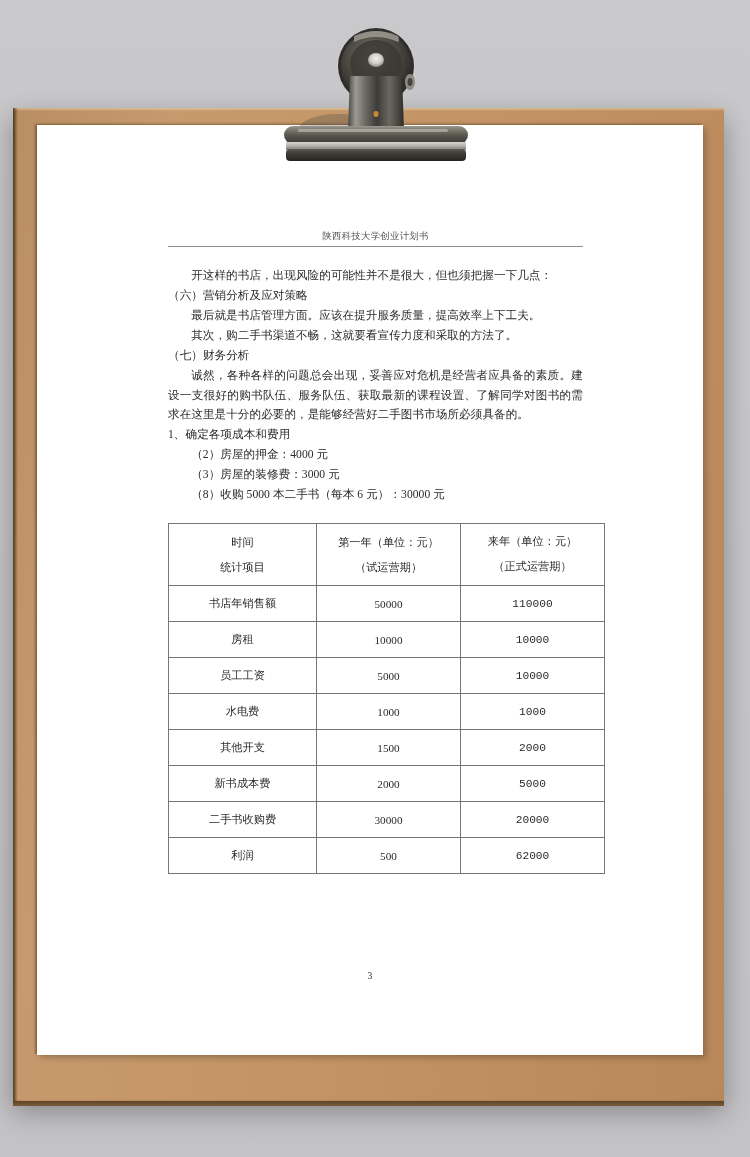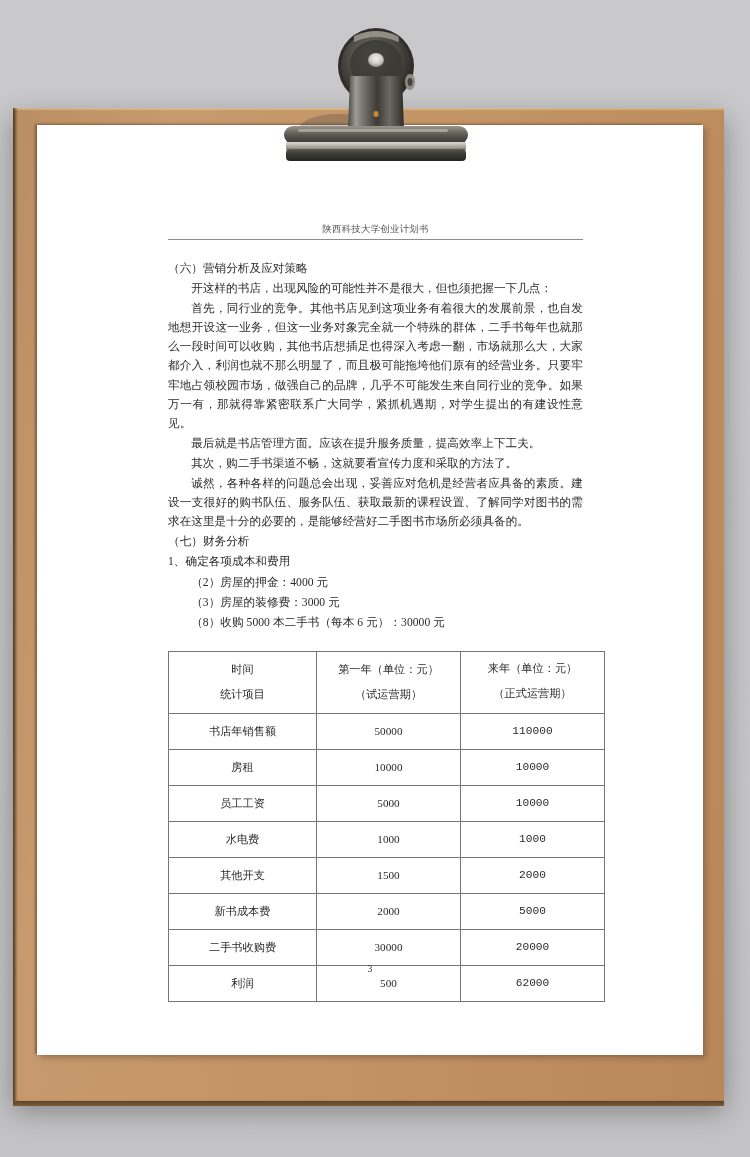--- a/index.html
+++ b/index.html
@@ -68,21 +68,21 @@
     top: 18px;
     width: 200px;
     height: 160px;
     pointer-events: none;
   }
 
   
   #doc {
     position: absolute;
     left: 37px;
-    top: 118px;
+    top: 125px;
     width: 666px;
     height: 684px;
     color: #2b2b2b;
   }
   .doc-inner {
     position: absolute;
     left: 131px;
     top: 105px;
     width: 415px;
   }
@@ -213,27 +213,26 @@
     <rect x="22" y="111" width="150" height="3" rx="1.5" fill="#cdcac3" opacity=".55"></rect>
   </svg>
 </div>
 
 <div id="doc">
   <div class="doc-inner">
     <div id="running-head">陕西科技大学创业计划书</div>
     <div id="head-rule"></div>
 
     <div id="paragraphs">
+        <p class="para indent">开这样的书店，出现风险的可能性并不是很大，但也须把握一下几点：</p>
         <p class="para">（六）营销分析及应对策略</p>
-        <p class="para indent">开这样的书店，出现风险的可能性并不是很大，但也须把握一下几点：</p>
-        <p class="para indent">首先，同行业的竞争。其他书店见到这项业务有着很大的发展前景，也自发地想开设这一业务，但这一业务对象完全就一个特殊的群体，二手书每年也就那么一段时间可以收购，其他书店想插足也得深入考虑一翻，市场就那么大，大家都介入，利润也就不那么明显了，而且极可能拖垮他们原有的经营业务。只要牢牢地占领校园市场，做强自己的品牌，几乎不可能发生来自同行业的竞争。如果万一有，那就得靠紧密联系广大同学，紧抓机遇期，对学生提出的有建设性意见。</p>
         <p class="para indent">最后就是书店管理方面。应该在提升服务质量，提高效率上下工夫。</p>
         <p class="para indent">其次，购二手书渠道不畅，这就要看宣传力度和采取的方法了。</p>
+        <p class="para">（七）财务分析</p>
         <p class="para indent">诚然，各种各样的问题总会出现，妥善应对危机是经营者应具备的素质。建设一支很好的购书队伍、服务队伍、获取最新的课程设置、了解同学对图书的需求在这里是十分的必要的，是能够经营好二手图书市场所必须具备的。</p>
-        <p class="para">（七）财务分析</p>
         <p class="para">1、确定各项成本和费用</p>
         <p class="para indent">（2）房屋的押金：4000 元</p>
         <p class="para indent">（3）房屋的装修费：3000 元</p>
         <p class="para indent">（8）收购 5000 本二手书（每本 6 元）：30000 元</p>
       </div>
 
     <div id="fin-table-wrap">
       <table class="fin">
         <tbody id="fin-body">
             <tr class="head">

